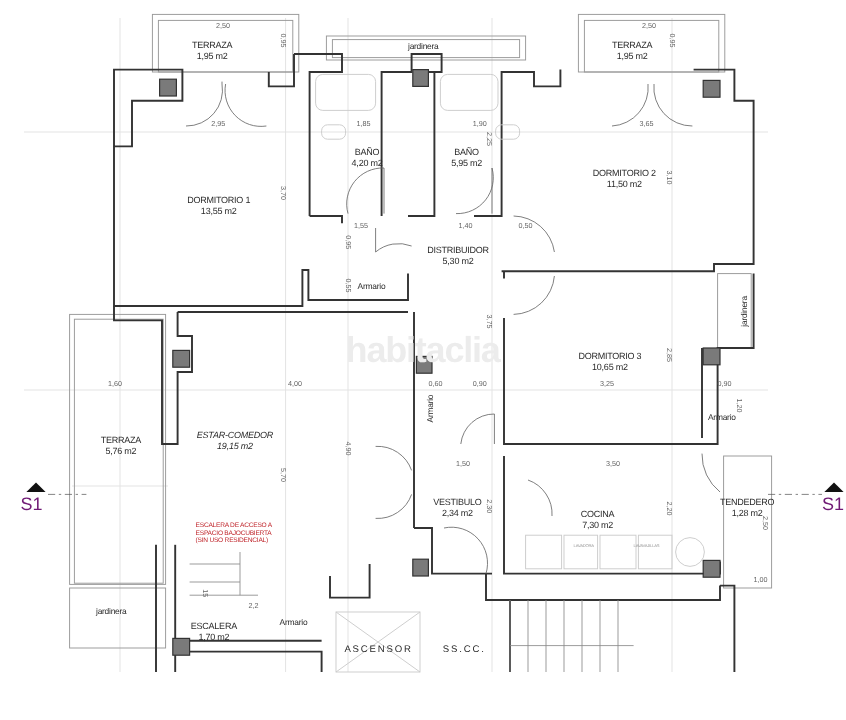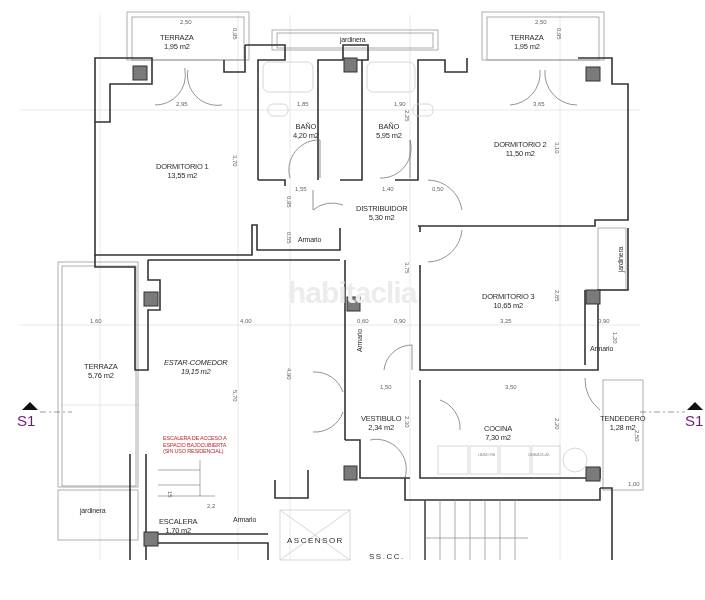--- a/index.html
+++ b/index.html
@@ -208,21 +208,21 @@
   </div>
 
 <div class="lbl" style="left:340px;top:35px;">jardinera</div>
 <div class="lbl" style="left:608px;top:255px;transform:rotate(-90deg);">jardinera</div>
 <div class="lbl" style="left:80px;top:506px;">jardinera</div>
 <div class="lbl" style="left:298px;top:235px;">Armario</div>
 <div class="lbl" style="left:348px;top:336px;transform:rotate(-90deg);">Armario</div>
 <div class="lbl" style="left:590px;top:344px;">Armario</div>
 <div class="lbl" style="left:233px;top:515px;">Armario</div>
 <div class="lbl spaced" style="left:287px;top:536px;">ASCENSOR</div>
-<div class="lbl spaced" style="left:369px;top:552px;">SS.CC.</div>
+<div class="lbl spaced" style="left:369px;top:536px;">SS.CC.</div>
 <div class="lbl" style="left:478px;top:451px;font-size:3.5px;color:#999;">LAVADORA</div>
 <div class="lbl" style="left:528px;top:451px;font-size:3.5px;color:#999;">LAVAVAJILLAS</div>
 
 <div class="lbl red" style="left:163px;top:435px;">
   <div>ESCALERA DE ACCESO A</div>
     <div>ESPACIO BAJOCUBIERTA</div>
     <div>(SIN USO RESIDENCIAL)</div>
 </div>
 
 <div class="dim" style="left:180px;top:19px;">2,50</div>

